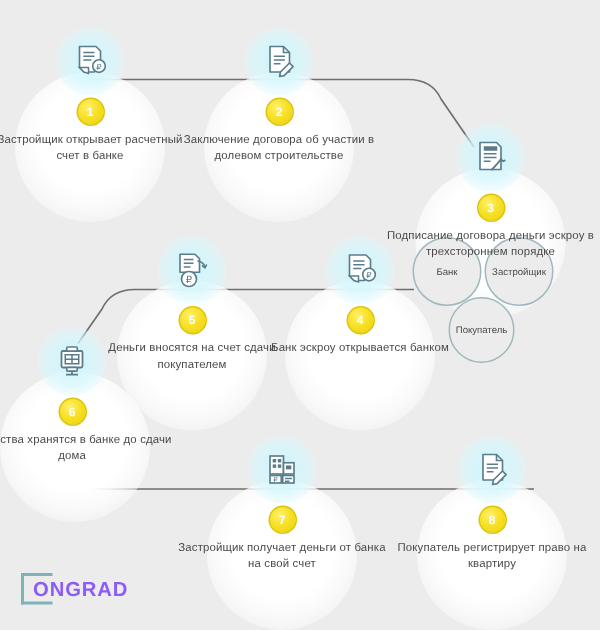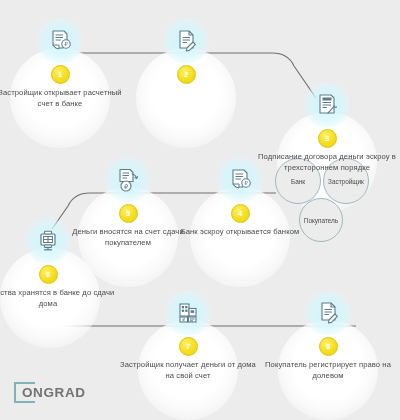--- a/index.html
+++ b/index.html
@@ -73,21 +73,21 @@
   }
   .logo-mark{
     width:21px;height:21px;
     border:2px solid #7fb3b8;
     border-right:none;
     box-sizing:border-box;
     margin-right:-13px;
   }
   .logo-text{
     font-size:13.5px;font-weight:bold;letter-spacing:0.6px;
-    color:#737373;position:relative;z-index:8;
+    color:#8b5cf6;position:relative;z-index:8;
     padding-left:0;
   }
 </style>
 </head>
 <body>
 
 <div id="stage">
 
   <svg class="connectors" viewBox="0 0 400 420">
 
@@ -130,20 +130,21 @@
       <svg width="26" height="26" viewBox="0 0 26 26">
         <path d="M7 3 h9 l4 4 v13 H7 z" fill="#fff" stroke="#5a7d8c" stroke-width="1.1" stroke-linejoin="round"></path>
         <path d="M16 3 v4 h4" fill="none" stroke="#5a7d8c" stroke-width="1.1"></path>
         <line x1="9.5" y1="9.5" x2="17" y2="9.5" stroke="#5a7d8c" stroke-width="1"></line>
         <line x1="9.5" y1="12" x2="17" y2="12" stroke="#5a7d8c" stroke-width="1"></line>
         <line x1="9.5" y1="14.5" x2="14" y2="14.5" stroke="#5a7d8c" stroke-width="1"></line>
         <path d="M14 20 l6 -6 l2.4 2.4 l-6 6 l-3 0.6 z" fill="#fff" stroke="#5a7d8c" stroke-width="1.1" stroke-linejoin="round"></path>
       </svg>
     </div>
     <div class="badge">2</div>
+    <div class="caption">Заключение договора об участии в долевом строительстве</div>
   </div>
 
   <div class="step" style="left:327px;top:82px;">
     <div class="icon-wrap">
       <svg width="26" height="26" viewBox="0 0 26 26">
         <path d="M6 3 h11 l3 3 v15 H6 z" fill="#fff" stroke="#5a7d8c" stroke-width="1.1" stroke-linejoin="round"></path>
         <rect x="8.5" y="5.5" width="9" height="3" fill="#5a7d8c"></rect>
         <line x1="8.5" y1="10.5" x2="17" y2="10.5" stroke="#5a7d8c" stroke-width="1"></line>
         <line x1="8.5" y1="13" x2="17" y2="13" stroke="#5a7d8c" stroke-width="1"></line>
         <line x1="8.5" y1="15.5" x2="13" y2="15.5" stroke="#5a7d8c" stroke-width="1"></line>
@@ -225,36 +226,36 @@
         <rect x="14" y="8.5" width="7" height="7.5" fill="#fff" stroke="#5a7d8c" stroke-width="1.1"></rect>
         <rect x="15.6" y="10.3" width="3.6" height="2.6" fill="#5a7d8c"></rect>
         <rect x="5" y="17" width="7.5" height="5" fill="#fff" stroke="#5a7d8c" stroke-width="1.1"></rect>
         <text x="8.7" y="21.1" font-size="4.6" text-anchor="middle" fill="#5a7d8c" font-family="DejaVu Sans, sans-serif">₽</text>
         <rect x="13.5" y="17" width="7.5" height="5" fill="#fff" stroke="#5a7d8c" stroke-width="1.1"></rect>
         <line x1="15" y1="19" x2="19.6" y2="19" stroke="#5a7d8c" stroke-width="1"></line>
         <line x1="15" y1="20.8" x2="18" y2="20.8" stroke="#5a7d8c" stroke-width="1"></line>
       </svg>
     </div>
     <div class="badge">7</div>
-    <div class="caption">Застройщик получает деньги от дома на свой счет</div>
+    <div class="caption">Застройщик получает деньги от банка на свой счет</div>
   </div>
 
   <div class="step" style="left:328px;top:290px;">
     <div class="icon-wrap">
       <svg width="26" height="26" viewBox="0 0 26 26">
         <path d="M7 3 h9 l4 4 v13 H7 z" fill="#fff" stroke="#5a7d8c" stroke-width="1.1" stroke-linejoin="round"></path>
         <path d="M16 3 v4 h4" fill="none" stroke="#5a7d8c" stroke-width="1.1"></path>
         <line x1="9.5" y1="9.5" x2="17" y2="9.5" stroke="#5a7d8c" stroke-width="1"></line>
         <line x1="9.5" y1="12" x2="17" y2="12" stroke="#5a7d8c" stroke-width="1"></line>
         <line x1="9.5" y1="14.5" x2="14" y2="14.5" stroke="#5a7d8c" stroke-width="1"></line>
         <path d="M14 20 l6 -6 l2.4 2.4 l-6 6 l-3 0.6 z" fill="#fff" stroke="#5a7d8c" stroke-width="1.1" stroke-linejoin="round"></path>
       </svg>
     </div>
     <div class="badge">8</div>
-    <div class="caption">Покупатель регистрирует право на долевом</div>
+    <div class="caption">Покупатель регистрирует право на квартиру</div>
   </div>
 
   <div class="logo">
     <div class="logo-mark"></div>
     <div class="logo-text">ONGRAD</div>
   </div>
 
 </div>
 
 </body></html>

